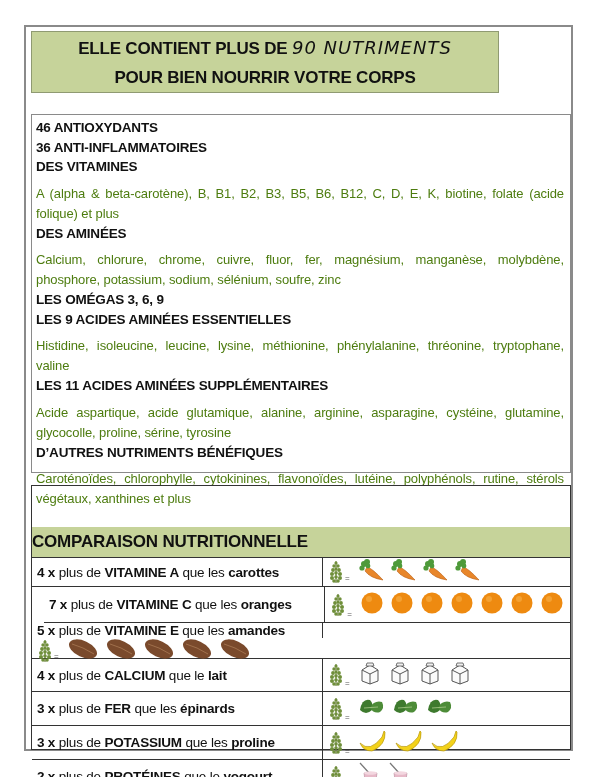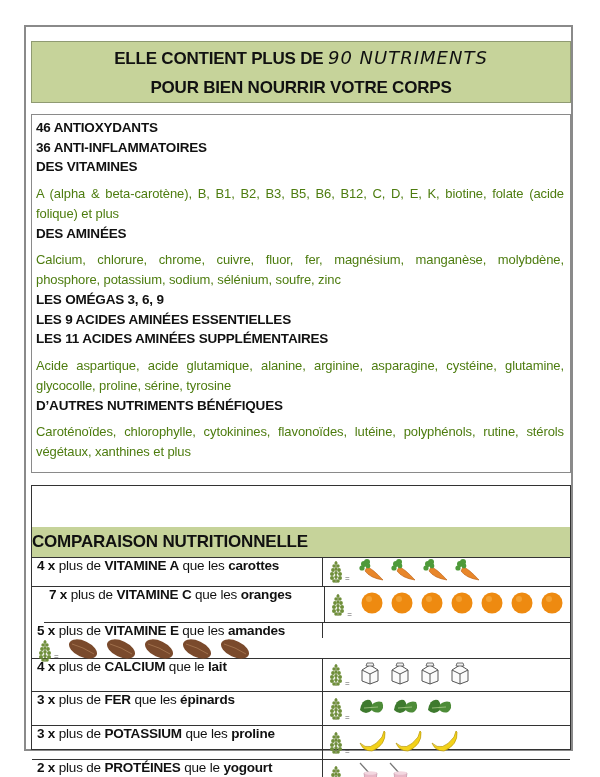--- a/index.html
+++ b/index.html
@@ -1,29 +1,29 @@
 <!DOCTYPE html>
 <html><head>
 <meta charset="utf-8">
 <style>
   html, body { margin:0; padding:0; background:#ffffff; }
   body { width:600px; height:777px; position:relative; overflow:hidden; font-family:"Liberation Sans", "DejaVu Sans", sans-serif; color:#111; }
   .outer { position:absolute; left:24px; top:25px; width:549px; height:726px; border:2px solid #8a8a8a; box-sizing:border-box; }
-  .title-box { position:absolute; left:31px; top:41px; width:540px; height:62px; background:#c6d39a; border:1px solid #8f9a72; box-sizing:border-box; text-align:center; }
+  .title-box { position:absolute; left:31px; top:31px; width:468px; height:62px; background:#c6d39a; border:1px solid #8f9a72; box-sizing:border-box; text-align:center; }
   .title-line1 { position:absolute; left:0; right:0; top:5px; font-size:17px; font-weight:bold; letter-spacing:-0.2px; }
   .title-line1 .script { font-family:"DejaVu Sans", sans-serif; font-weight:normal; font-style:italic; font-size:18px; letter-spacing:1px; }
   .title-line2 { position:absolute; left:0; right:0; top:36px; font-size:17px; font-weight:bold; letter-spacing:-0.2px; }
   .nut-box { position:absolute; left:31px; top:114px; width:540px; height:359px; border:1px solid #8a8a8a; box-sizing:border-box; padding:3px 6px 16px 4px; }
   .nut-box .h { font-weight:bold; font-size:13.5px; line-height:19.5px; letter-spacing:-0.2px; white-space:nowrap; }
   .nut-box .t { color:#4d7c0f; font-size:13px; line-height:20px; text-align:justify; text-align-last:left; letter-spacing:-0.1px;margin-top:7px; }
   .cmp { position:absolute; left:31px; top:485px; width:540px; height:265px; border:1px solid #333; box-sizing:border-box; }
   .cmp-head { height:30px; background:#c6d39a; border-bottom:1px solid #333; text-align:left; font-weight:bold; font-size:17px; line-height:30px; letter-spacing:-0.2px;margin-top:41px; }
   .row { display:flex; border-bottom:1px solid #333; box-sizing:border-box; }
   .row:last-child { border-bottom:none; }
-  .cell-l { width:291px; border-right:1px solid #333; box-sizing:border-box; font-size:13.5px; padding-left:5px; display:flex; white-space:nowrap; letter-spacing:-0.2px; }
+  .cell-l { width:291px; border-right:1px solid #333; box-sizing:border-box; font-size:13.5px; padding-left:5px; display:flex; align-items:center; white-space:nowrap; letter-spacing:-0.2px; }
   .cell-l b { font-weight:bold; }
   .cell-r { flex:1; display:flex; align-items:center; padding-left:6px; }
   .moringa { width:14px; height:24px; position:relative; margin-right:2px; }
   .eq { font-size:8px; color:#555; margin-right:8px; align-self:flex-end; margin-bottom:3px; }
   .icons { display:flex; align-items:center; }
   .ic { margin-right:6px; }
 </style>
 </head>
 <body>
 
@@ -39,20 +39,21 @@
 
 <div class="nut-box">
   <div class="h">46 ANTIOXYDANTS</div>
   <div class="h">36 ANTI-INFLAMMATOIRES</div>
   <div class="h">DES VITAMINES</div>
   <div class="t">A (alpha &amp; beta-carotène), B, B1, B2, B3, B5, B6, B12, C, D, E, K, biotine, folate (acide folique) et plus</div>
   <div class="h">DES AMINÉES</div>
   <div class="t">Calcium, chlorure, chrome, cuivre, fluor, fer, magnésium, manganèse,  molybdène, phosphore, potassium, sodium, sélénium, soufre, zinc</div>
   <div class="h">LES OMÉGAS 3, 6, 9</div>
   <div class="h">LES 9 ACIDES AMINÉES ESSENTIELLES</div>
+  <div class="t">Histidine, isoleucine, leucine, lysine, méthionine, phénylalanine, thréonine, tryptophane, valine</div>
   <div class="h">LES 11 ACIDES AMINÉES SUPPLÉMENTAIRES</div>
   <div class="t">Acide aspartique, acide glutamique, alanine, arginine, asparagine, cystéine, glutamine, glycocolle, proline, sérine, tyrosine</div>
   <div class="h">D’AUTRES NUTRIMENTS BÉNÉFIQUES</div>
   <div class="t">Caroténoïdes, chlorophylle, cytokinines, flavonoïdes, lutéine, polyphénols, rutine, stérols végétaux, xanthines et plus</div>
 </div>
 
 <div class="cmp">
   <div class="cmp-head">COMPARAISON NUTRITIONNELLE</div>
   <div id="cmp-rows">
       <div class="row" style="height: 29px;">

